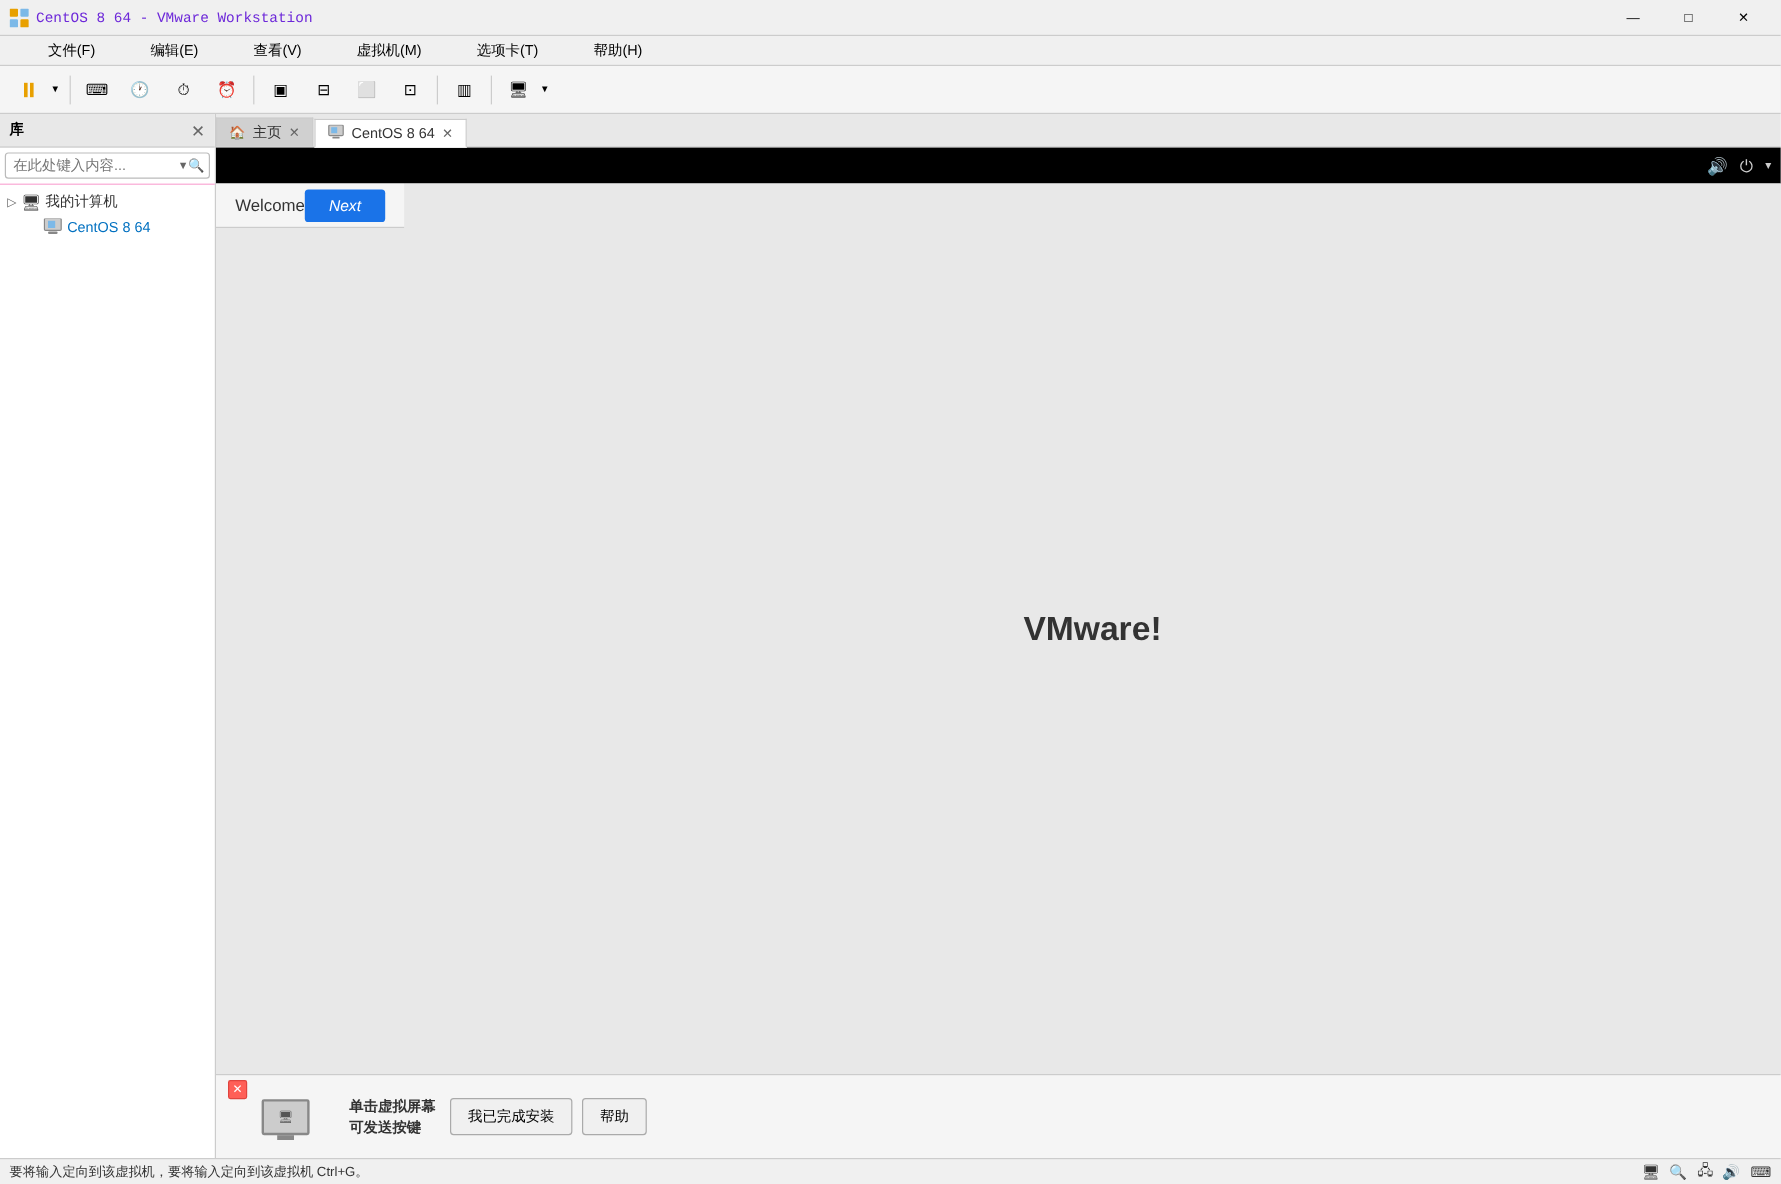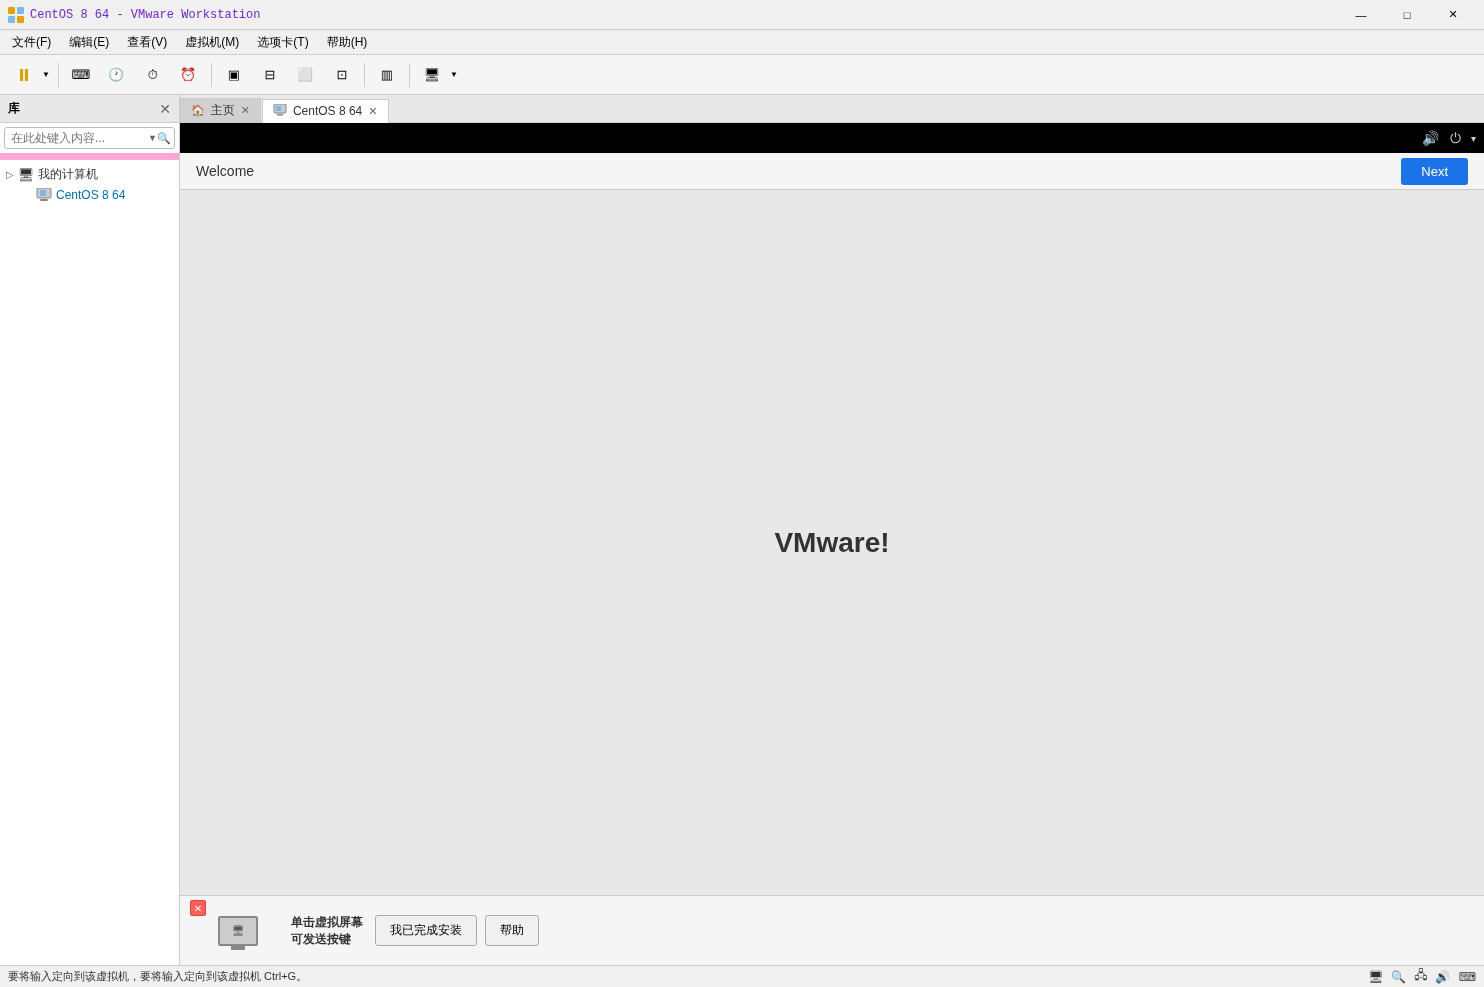--- a/index.html
+++ b/index.html
@@ -61,20 +61,21 @@
       align-items: center;
       padding: 0 4px;
       gap: 2px;
       border-bottom: 1px solid #ccc;
     }
     .menu-item {
       padding: 2px 8px;
       font-size: 12px;
       cursor: pointer;
       color: #000;
+      margin-left: 28px;
     }
 
     
     #toolbar {
       height: 40px;
       background: #f5f5f5;
       display: flex;
       align-items: center;
       padding: 0 8px;
       gap: 4px;
@@ -141,21 +142,21 @@
       font-size: 12px;
       font-weight: bold;
     }
     #sidebar-close {
       cursor: pointer;
       font-size: 14px;
       color: #666;
     }
     #sidebar-search {
       padding: 4px;
-      border-bottom: 7px solid #f9a8d4;
+      border-bottom: 1px solid #f9a8d4;
     }
     #sidebar-search-input {
       width: 100%;
       height: 22px;
       border: 1px solid #bbb;
       border-radius: 3px;
       padding: 0 20px 0 6px;
       font-size: 12px;
       background: #fff;
       color: #999;
@@ -275,21 +276,21 @@
       color: #ccc;
       font-size: 14px;
       cursor: pointer;
     }
 
     
     #vm-content {
       flex: 1;
       background: #e8e8e8;
       display: flex;
-      flex-direction: column;
+      flex-direction: row;
     }
     #vm-welcome-bar {
       height: 37px;
       background: #f5f5f5;
       border-bottom: 1px solid #ccc;
       display: flex;
       align-items: center;
       justify-content: space-between;
       padding: 0 16px;
     }
@@ -299,20 +300,21 @@
       font-weight: normal;
     }
     #vm-next-btn {
       background: #1a73e8;
       color: white;
       border: none;
       padding: 6px 20px;
       font-size: 13px;
       cursor: pointer;
       border-radius: 3px;
+      font-style: italic;
     }
 
     #vm-main {
       flex: 1;
       background: #e8e8e8;
       display: flex;
       align-items: center;
       justify-content: center;
     }
     #vm-welcome-heading {

